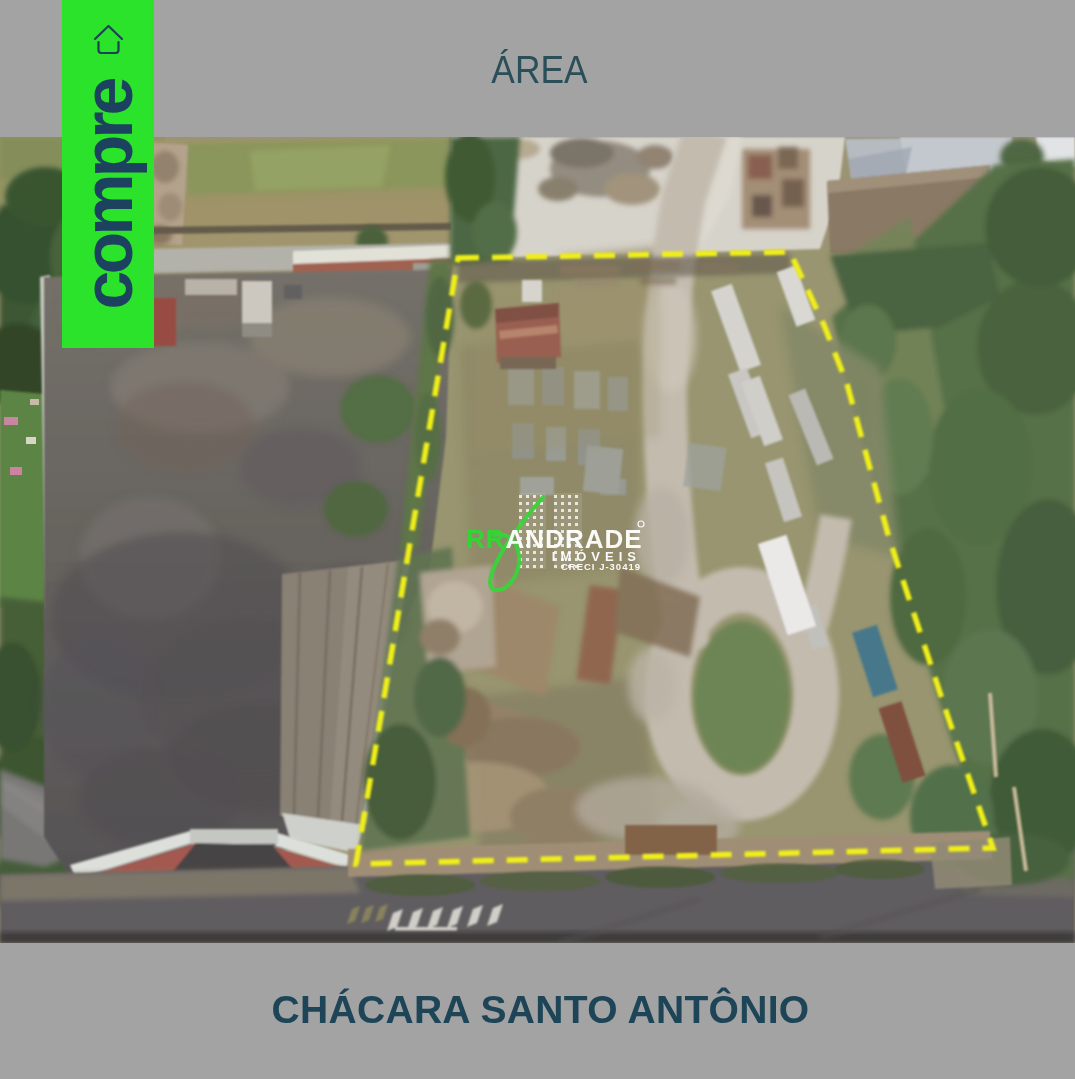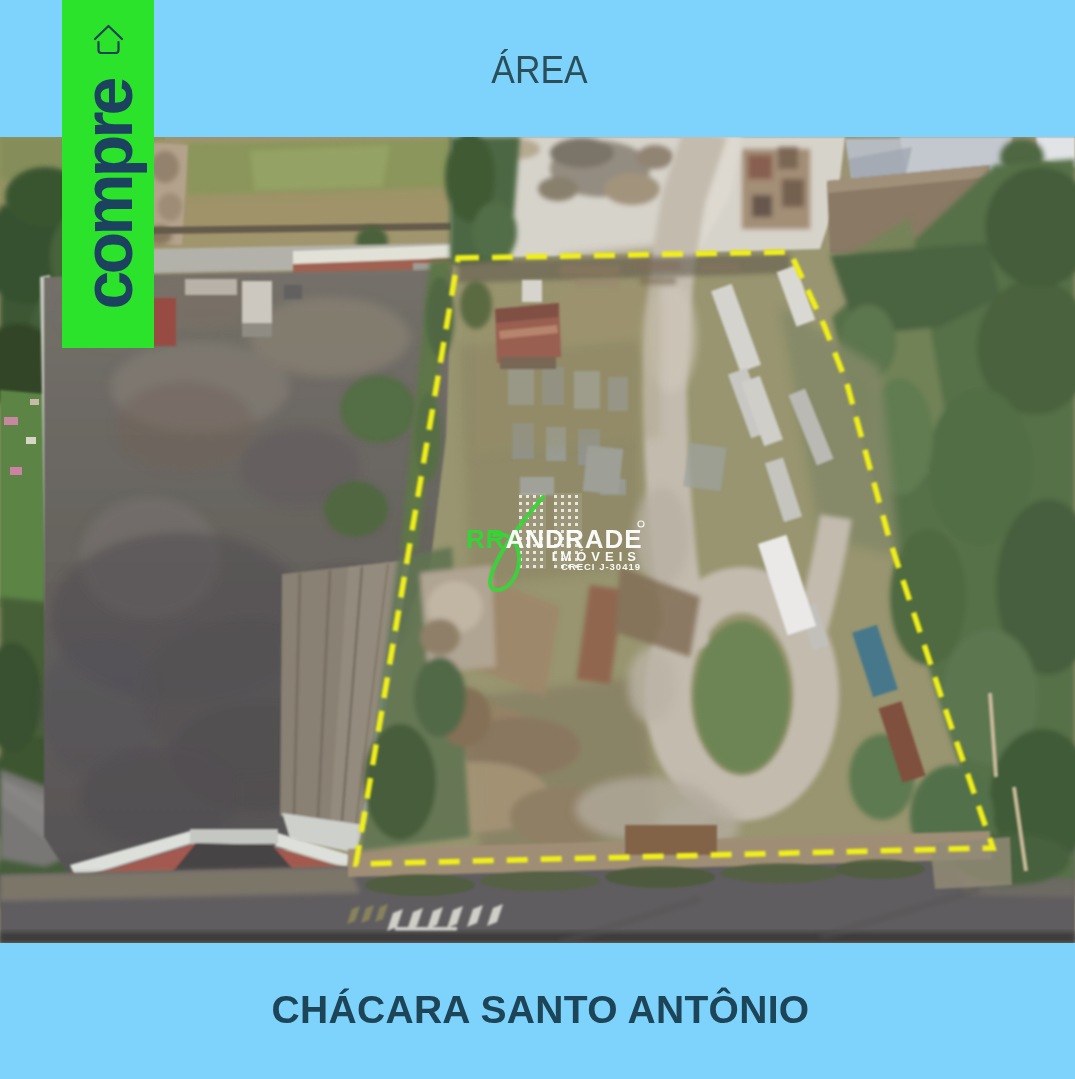--- a/index.html
+++ b/index.html
@@ -1,17 +1,17 @@
 <!DOCTYPE html>
 <html><head>
 <meta charset="utf-8">
 <style>
   html,body { margin:0; padding:0; }
   body { width:1075px; height:1079px; background:#ffffff; font-family:"Liberation Sans", sans-serif; overflow:hidden; }
-  .page { position:relative; width:1075px; height:1079px; background:#7dd3fc; overflow:hidden; }
+  .page { position:relative; width:1075px; height:1079px; background:#a3a3a3; overflow:hidden; }
   .area-title { position:absolute; top:49px; left:2px; width:1075px; text-align:center;
     font-size:38px; font-weight:400; color:#2a4f59; letter-spacing:0px; transform:scaleX(0.93); transform-origin:537px 0; }
   .photo { position:absolute; left:0; top:137px; }
   .badge { position:absolute; left:62px; top:0; width:92px; height:348px; background:#2ce32b; }
   .badge .word { position:absolute; left:50%; top:195px; transform:translate(-50%,-50%) rotate(-90deg);
     font-size:70px; font-weight:700; color:#1d4260; letter-spacing:-4px; white-space:nowrap; }
   .badge svg.home { position:absolute; left:31px; top:24px; }
   .bottom-title { position:absolute; top:988px; left:3px; width:1075px; text-align:center;
     font-size:39px; font-weight:700; color:#1d4557; letter-spacing:0.3px; white-space:nowrap; }
 </style>

